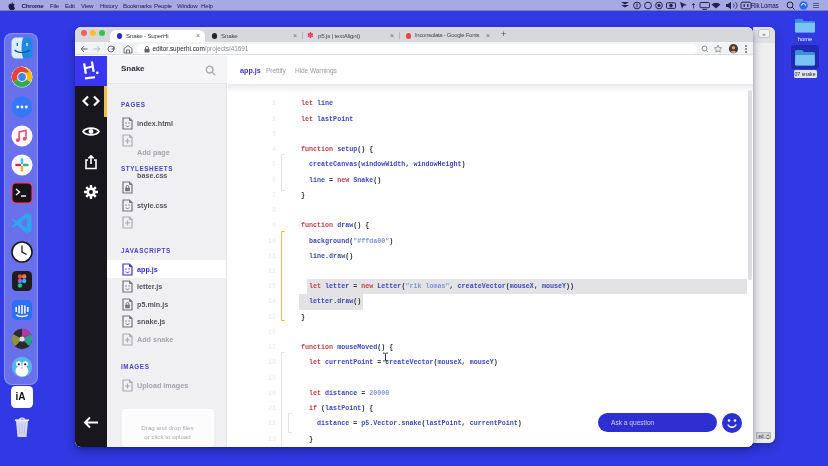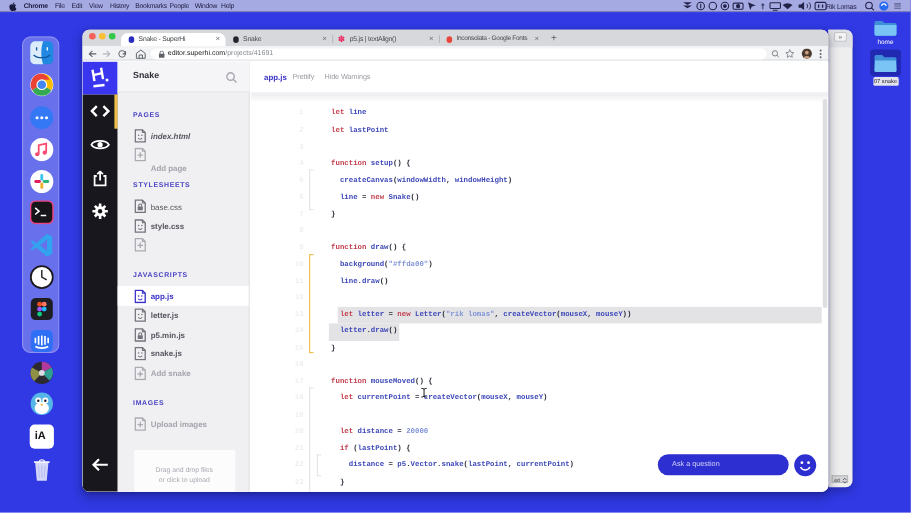--- a/index.html
+++ b/index.html
@@ -52,21 +52,21 @@
         <path d="M174.2 7.2 L176.5 9.5"></path>
     </g>
     <circle cx="185.5" cy="5.5" r="4.2" fill="#2a6cf0"></circle>
     <path d="M183.5 5.5 A2 2 0 0 1 187.5 5.5" stroke="#fff" stroke-width="1" fill="none"></path>
     <g stroke="rgba(27,27,64,.55)" stroke-width="1">
       <path d="M195 3.5 H201 M195 5.5 H201 M195 7.5 H201"></path>
     </g>
   </svg>
 </div>
 
-<div class="abs" id="dock" style="left:20px;top:33px;width:34px;height:288px;background:rgba(255,255,255,.28);border:0.5px solid rgba(255,255,255,.25);border-radius:8px;">
+<div class="abs" id="dock" style="left:4px;top:33px;width:34px;height:352px;background:rgba(255,255,255,.28);border:0.5px solid rgba(255,255,255,.25);border-radius:8px;">
 
   <svg class="abs" style="left:6px;top:3px;" width="22" height="22" viewBox="0 0 22 22">
     <rect x="0.5" y="0.5" width="21" height="21" rx="4.5" fill="#2088e0"></rect>
     <path d="M5 0.5 H12.3 C10 6 10 16 12.3 21.5 H5 A4.5 4.5 0 0 1 0.5 17 V5 A4.5 4.5 0 0 1 5 0.5 Z" fill="#dcecfa"></path>
     <path d="M3.5 13 C7 16.3 15 16.3 18.5 13" stroke="#10589e" stroke-width="1.1" fill="none"></path>
     <path d="M6.3 6 V9" stroke="#10589e" stroke-width="1.2"></path>
     <path d="M16 6 V9" stroke="#fff" stroke-width="1.2"></path>
   </svg>
 
   <svg class="abs" style="left:6px;top:32px;" width="22" height="22" viewBox="0 0 22 22">
@@ -317,35 +317,35 @@
       </div>
       <div id="rows">
       <span class="abs" style="left:14px;top:44.5px;font-size:6.3px;font-weight:bold;letter-spacing:.6px;color:#4a43c4;">PAGES</span>
       <svg class="abs" style="left:15px;top:60.5px;" width="11" height="13" viewBox="0 0 11 13">
             <path d="M1 1 L7.5 1 L10 3.5 L10 12 L1 12 Z" stroke="#73737d" stroke-width="1.2" fill="none"></path>
             <path d="M7.5 1 L7.5 3.5 L10 3.5" stroke="#73737d" stroke-width="1" fill="none"></path>
             <circle cx="4" cy="6" r="0.7" fill="#73737d"></circle>
             <circle cx="7" cy="6" r="0.7" fill="#73737d"></circle>
             <path d="M3.8 8.5 A 1.9 1.9 0 0 0 7.2 8.5" stroke="#73737d" stroke-width="1" fill="none"></path>
           </svg>
-          <span class="abs" style="left:30px;top:62.5px;font-size:7.2px;font-weight:bold;color:#55555f;font-style:italic;">index.html</span>
+          <span class="abs" style="left:30px;top:62.5px;font-size:7.2px;font-weight:bold;color:#55555f;">index.html</span>
       <svg class="abs" style="left:15px;top:78.2px;" width="11" height="13" viewBox="0 0 11 13">
             <path d="M1 1 L7.5 1 L10 3.5 L10 12 L1 12 Z" stroke="#aaaab2" stroke-width="1.2" fill="none"></path>
             <path d="M7.5 1 L7.5 3.5 L10 3.5" stroke="#aaaab2" stroke-width="1" fill="none"></path>
             <path d="M5.5 4.5 L5.5 9.5 M3 7 L8 7" stroke="#aaaab2" stroke-width="1.2"></path>
           </svg>
           <span class="abs" style="left:30px;top:80.2px;font-size:7.2px;font-weight:bold;color:#a4a4ad;margin-top:12px;">Add page</span>
       <span class="abs" style="left:14px;top:109.3px;font-size:6.3px;font-weight:bold;letter-spacing:.6px;color:#4a43c4;">STYLESHEETS</span>
       <svg class="abs" style="left:15px;top:125.1px;" width="11" height="13" viewBox="0 0 11 13">
             <path d="M1 1 L7.5 1 L10 3.5 L10 12 L1 12 Z" stroke="#73737d" stroke-width="1.2" fill="none"></path>
             <path d="M7.5 1 L7.5 3.5 L10 3.5" stroke="#73737d" stroke-width="1" fill="none"></path>
             <rect x="3.2" y="6.8" width="4.6" height="3.4" rx="0.5" fill="#73737d"></rect>
             <path d="M4.2 7 V5.8 A1.3 1.3 0 0 1 6.8 5.8 V7" stroke="#73737d" stroke-width="1" fill="none"></path>
           </svg>
-          <span class="abs" style="left:30px;top:128px;font-size:7.2px;font-weight:normal;color:#55555f;">base.css</span>
+          <span class="abs" style="left:30px;top:115px;font-size:7.2px;font-weight:bold;color:#55555f;">base.css</span>
       <svg class="abs" style="left:15px;top:142.5px;" width="11" height="13" viewBox="0 0 11 13">
             <path d="M1 1 L7.5 1 L10 3.5 L10 12 L1 12 Z" stroke="#73737d" stroke-width="1.2" fill="none"></path>
             <path d="M7.5 1 L7.5 3.5 L10 3.5" stroke="#73737d" stroke-width="1" fill="none"></path>
             <circle cx="4" cy="6" r="0.7" fill="#73737d"></circle>
             <circle cx="7" cy="6" r="0.7" fill="#73737d"></circle>
             <path d="M3.8 8.5 A 1.9 1.9 0 0 0 7.2 8.5" stroke="#73737d" stroke-width="1" fill="none"></path>
           </svg>
           <span class="abs" style="left:30px;top:144.5px;font-size:7.2px;font-weight:bold;color:#55555f;">style.css</span>
       <svg class="abs" style="left:15px;top:160.3px;" width="11" height="13" viewBox="0 0 11 13">
             <path d="M1 1 L7.5 1 L10 3.5 L10 12 L1 12 Z" stroke="#aaaab2" stroke-width="1.2" fill="none"></path>

